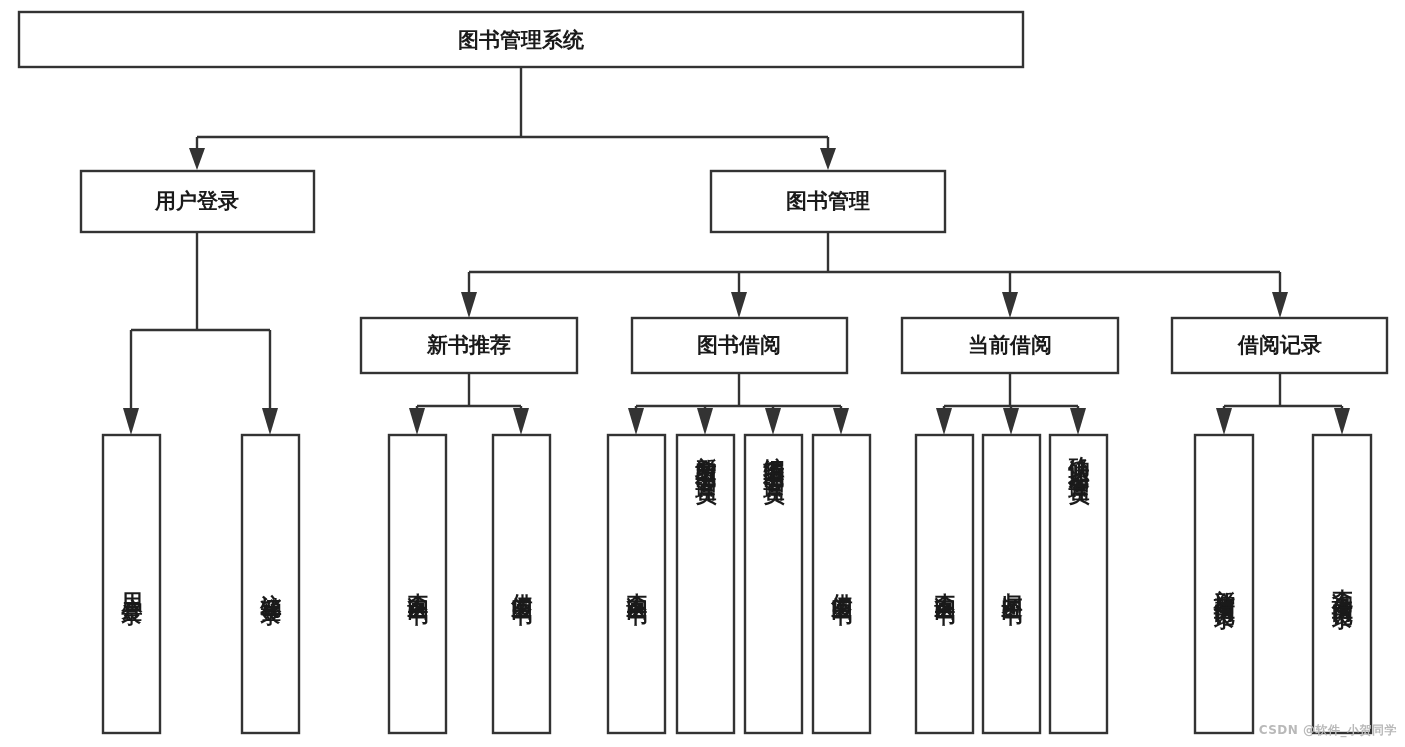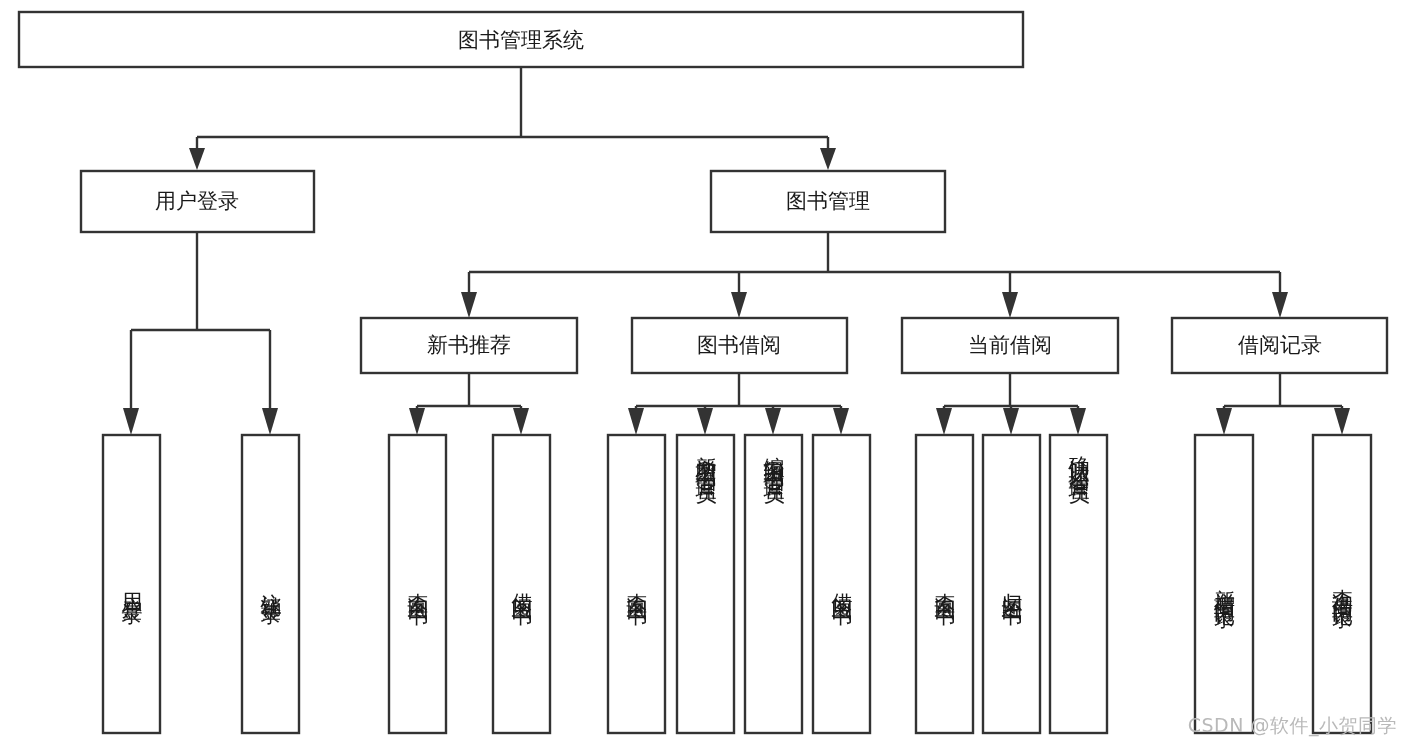--- a/index.html
+++ b/index.html
@@ -11,20 +11,21 @@
     width: 1405px;
     height: 747px;
     font-family: "DejaVu Sans", "Liberation Sans", sans-serif;
     overflow: hidden;
   }
   #diagram-root {
     position: relative;
     width: 1405px;
     height: 747px;
     background: #ffffff;
+    font-weight: bold;
   }
   svg#tree-svg {
     position: absolute;
     left: 0;
     top: 0;
     width: 1405px;
     height: 747px;
     display: block;
   }
   .node-box {
@@ -65,21 +66,21 @@
     letter-spacing: 4px;
     color: #1a1a1a;
     white-space: nowrap;
     text-align: center;
   }
   #watermark {
     position: absolute;
     right: 8px;
     bottom: 8px;
     font-family: "DejaVu Sans", "Liberation Sans", sans-serif;
-    font-size: 19px;
+    font-size: 12px;
     color: #b9b9b9;
     letter-spacing: 0.5px;
     user-select: none;
   }
 </style>
 </head>
 <body>
 
 <div id="diagram-root">
 

